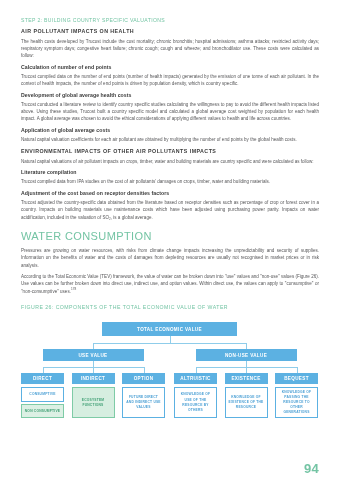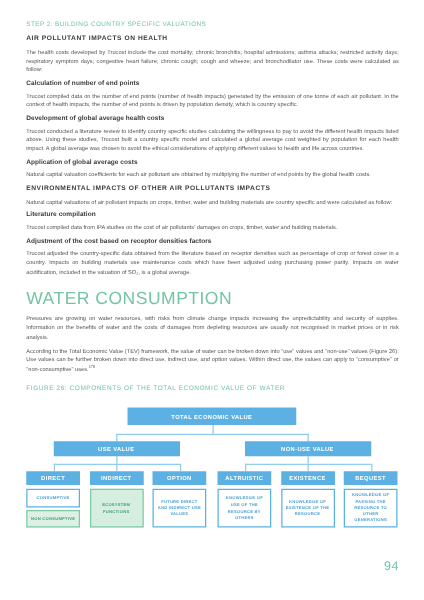--- a/index.html
+++ b/index.html
@@ -18,21 +18,21 @@
 
   
   .sec-head {
     color: #74c4a4;
     font-size: 5.1px;
     letter-spacing: 0.35px;
     font-weight: 400;
     margin-bottom: 4.5px;
   }
   .sec-head.big {
-    font-size: 14px;
+    font-size: 11px;
     letter-spacing: 0.4px;
     margin-top: 9px;
     margin-bottom: 5px;
   }
   .h-caps {
     color: #3a3a3a;
     font-size: 5.3px;
     font-weight: 700;
     letter-spacing: 0.45px;
     margin-bottom: 4px;
@@ -113,24 +113,24 @@
     position: absolute;
     background: #8fcdea;
     z-index: 1;
   }
   .conn.h { height: 0.7px; }
   .conn.v { width: 0.7px; }
 
   .pagenum {
     position: absolute;
     right: 20px;
-    bottom: 21px;
+    bottom: 4px;
     color: #74c4a4;
-    font-size: 10px;
-    font-weight: 400;
+    font-size: 13px;
+    font-weight: 700;
     letter-spacing: 0.3px;
   }
 </style>
 </head>
 <body>
 
 <div class="page">
 
   <div class="sec-head">STEP 2: BUILDING COUNTRY SPECIFIC VALUATIONS</div>
 

